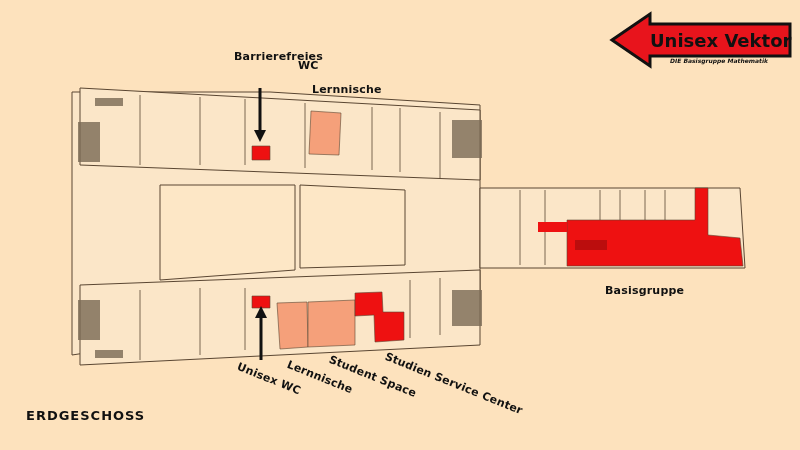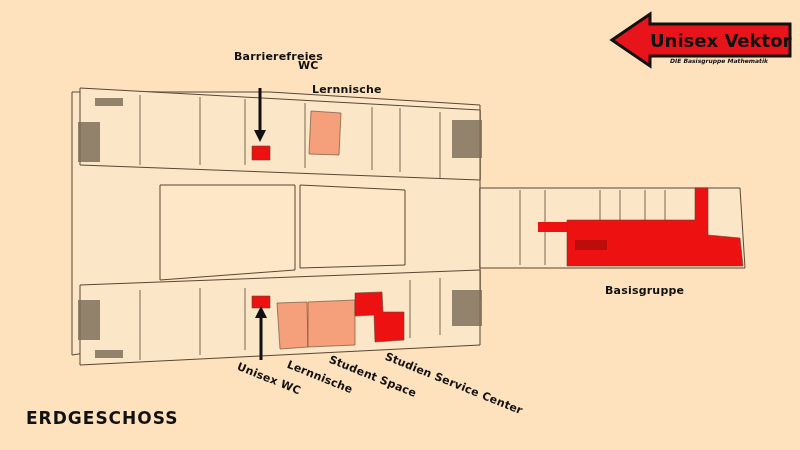--- a/index.html
+++ b/index.html
@@ -7,21 +7,21 @@
          font-family:"DejaVu Sans", sans-serif; }
   .lbl { position:absolute; font-family:"DejaVu Sans", sans-serif; font-weight:bold; color:#111;
          letter-spacing:0.2px; white-space:nowrap; }
   .small { font-size:11px; }
   .rot { transform-origin:left top; transform:rotate(22deg); }
   #plan { position:absolute; left:0; top:0; }
   #logo-title { position:absolute; left:650px; top:30px; font-size:18px; font-weight:bold; color:#111;
                 font-family:"DejaVu Sans", sans-serif; }
   #logo-sub { position:absolute; left:670px; top:57px; font-size:6px; font-weight:bold; color:#111;
               font-style:italic; }
-  #floor { position:absolute; left:26px; top:408px; font-size:17px; font-weight:bold; letter-spacing:1px; color:#111; }
+  #floor { position:absolute; left:26px; top:408px; font-size:13px; font-weight:bold; letter-spacing:1px; color:#111; }
 </style>
 </head>
 <body>
 
 <svg id="plan" width="800" height="450" viewBox="0 0 800 450">
   <g stroke="#5a4632" stroke-width="1" fill="#fbe6c8">
 
     <polygon points="72,92 270,92 480,105 480,300 270,325 72,355 72,92"></polygon>
 
     <polygon points="80,88 480,110 480,180 80,165"></polygon>

